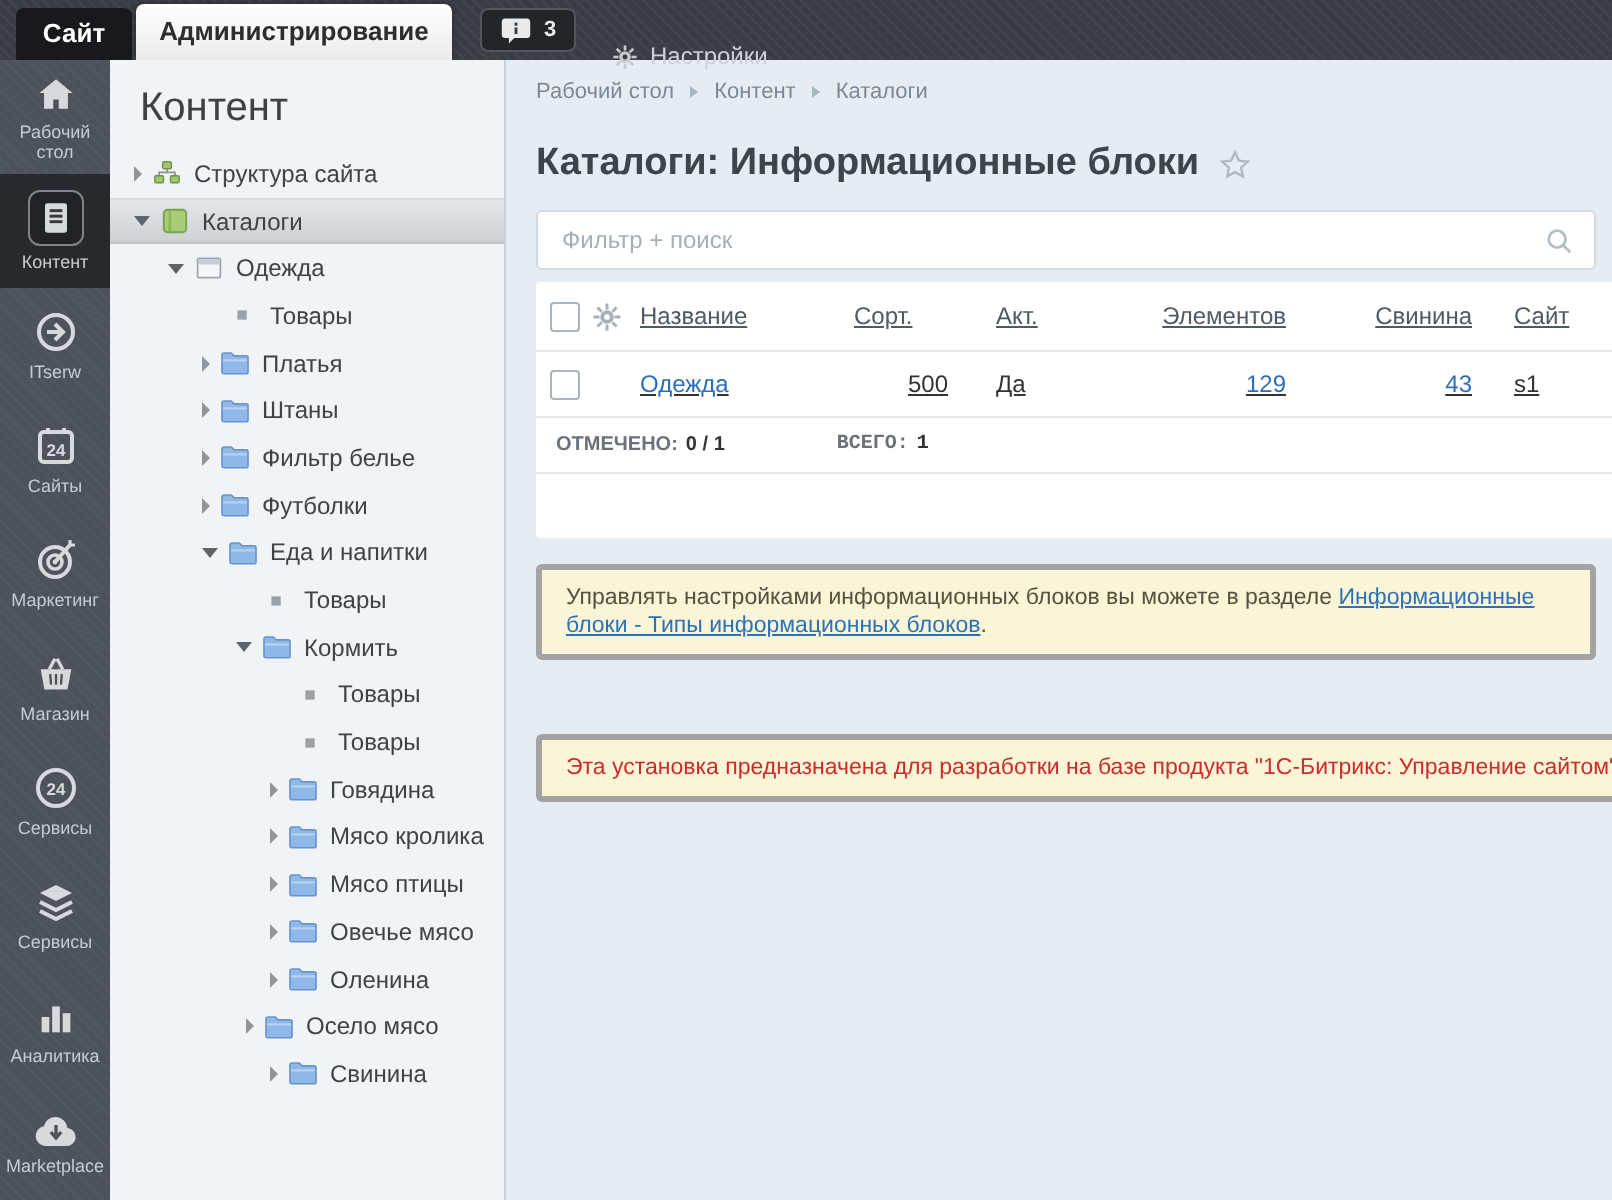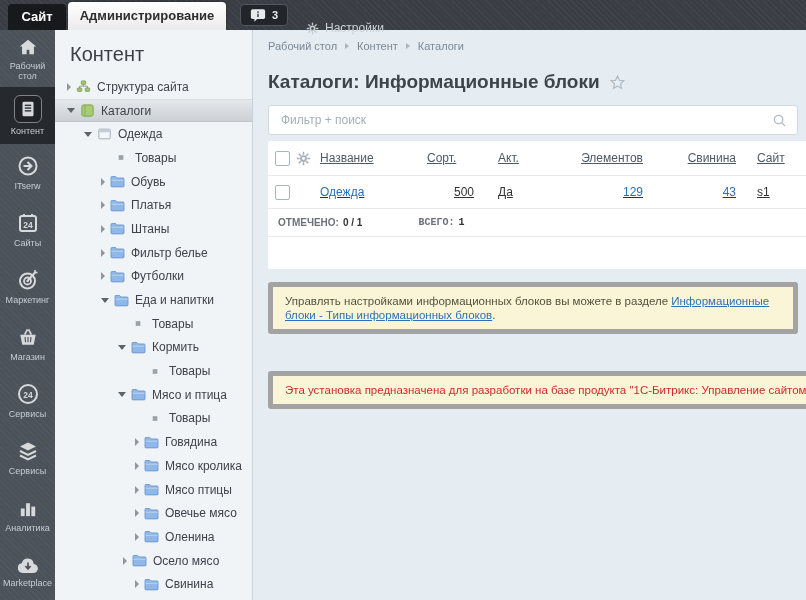--- a/index.html
+++ b/index.html
@@ -88,21 +88,21 @@
   .head .c-sort{text-align:left;padding-left:4px;}
   .c-act{padding-left:20px;}
   .c-elem,.c-sect{text-align:right;padding-right:2px;}
   .c-site{padding-left:19px;}
   .tlink{color:#2b6fba;cursor:pointer;}
   .tfoot{height:27px;display:flex;align-items:center;padding-left:10px;font-size:10px;font-weight:bold;border-bottom:1px solid #e8e8e8;}
   .tfoot .lbl{color:#6a7178;margin-right:4px;}
   .tfoot .val{color:#333;}
   .tfoot .group2{margin-left:56px;display:flex;font-family:Liberation Mono, monospace;}
   .notice{
-    margin-top:13px;width:530px;background:#fbf5d8;border:5px solid #a3a3a3;border-radius:3px;
+    margin-top:13px;width:530px;background:#fbf5d8;border:3px solid #a3a3a3;border-radius:3px;
     padding:7px 12px;font-size:11.5px;color:#52523e;box-sizing:border-box;line-height:14px;
   }
   .notice .nlink{color:#2d71b8;text-decoration:underline;cursor:pointer;}
   .notice.warning{margin-top:37px;width:720px;white-space:nowrap;overflow:hidden;color:#ce2b2b;}
 </style>
 </head>
 <body>
 
 <div class="topbar">
   <div class="tab-site">Сайт</div>
@@ -265,28 +265,20 @@
             <rect x="5" y="4.5" width="5" height="5" fill="#9aa1a7"></rect>
           </svg></span>
         <span>Товары</span>
       </div>
       <div class="tree-row" style="padding-left: 46px;">
         <span class="arr collapsed"></span>
         <span class="tree-ico"><svg width="15" height="13" viewBox="0 0 16 14">
             <path d="M1 2.6a1 1 0 0 1 1-1h4l1.5 1.6H14a1 1 0 0 1 1 1v7.6a1 1 0 0 1-1 1H2a1 1 0 0 1-1-1z" fill="#8fb7e8" stroke="#6a94c8" stroke-width="0.9"></path>
             <path d="M1.5 5.6h13" stroke="#bad3f0" stroke-width="1.1"></path>
           </svg></span>
-        <span>Обувь</span>
-      </div>
-      <div class="tree-row" style="padding-left: 46px;">
-        <span class="arr collapsed"></span>
-        <span class="tree-ico"><svg width="15" height="13" viewBox="0 0 16 14">
-            <path d="M1 2.6a1 1 0 0 1 1-1h4l1.5 1.6H14a1 1 0 0 1 1 1v7.6a1 1 0 0 1-1 1H2a1 1 0 0 1-1-1z" fill="#8fb7e8" stroke="#6a94c8" stroke-width="0.9"></path>
-            <path d="M1.5 5.6h13" stroke="#bad3f0" stroke-width="1.1"></path>
-          </svg></span>
         <span>Платья</span>
       </div>
       <div class="tree-row" style="padding-left: 46px;">
         <span class="arr collapsed"></span>
         <span class="tree-ico"><svg width="15" height="13" viewBox="0 0 16 14">
             <path d="M1 2.6a1 1 0 0 1 1-1h4l1.5 1.6H14a1 1 0 0 1 1 1v7.6a1 1 0 0 1-1 1H2a1 1 0 0 1-1-1z" fill="#8fb7e8" stroke="#6a94c8" stroke-width="0.9"></path>
             <path d="M1.5 5.6h13" stroke="#bad3f0" stroke-width="1.1"></path>
           </svg></span>
         <span>Штаны</span>
       </div>
@@ -328,28 +320,20 @@
             <path d="M1.5 5.6h13" stroke="#bad3f0" stroke-width="1.1"></path>
           </svg></span>
         <span>Кормить</span>
       </div>
       <div class="tree-row" style="padding-left: 80px;">
         <span class="arr leaf"></span>
         <span class="tree-ico"><svg width="15" height="13" viewBox="0 0 16 14">
             <rect x="5" y="4.5" width="5" height="5" fill="#9aa1a7"></rect>
           </svg></span>
         <span>Товары</span>
-      </div>
-      <div class="tree-row" style="padding-left: 63px;">
-        <span class="arr expanded"></span>
-        <span class="tree-ico"><svg width="15" height="13" viewBox="0 0 16 14">
-            <path d="M1 2.6a1 1 0 0 1 1-1h4l1.5 1.6H14a1 1 0 0 1 1 1v7.6a1 1 0 0 1-1 1H2a1 1 0 0 1-1-1z" fill="#8fb7e8" stroke="#6a94c8" stroke-width="0.9"></path>
-            <path d="M1.5 5.6h13" stroke="#bad3f0" stroke-width="1.1"></path>
-          </svg></span>
-        <span>Мясо и птица</span>
       </div>
       <div class="tree-row" style="padding-left: 80px;">
         <span class="arr leaf"></span>
         <span class="tree-ico"><svg width="15" height="13" viewBox="0 0 16 14">
             <rect x="5" y="4.5" width="5" height="5" fill="#9aa1a7"></rect>
           </svg></span>
         <span>Товары</span>
       </div>
       <div class="tree-row" style="padding-left: 80px;">
         <span class="arr collapsed"></span>

